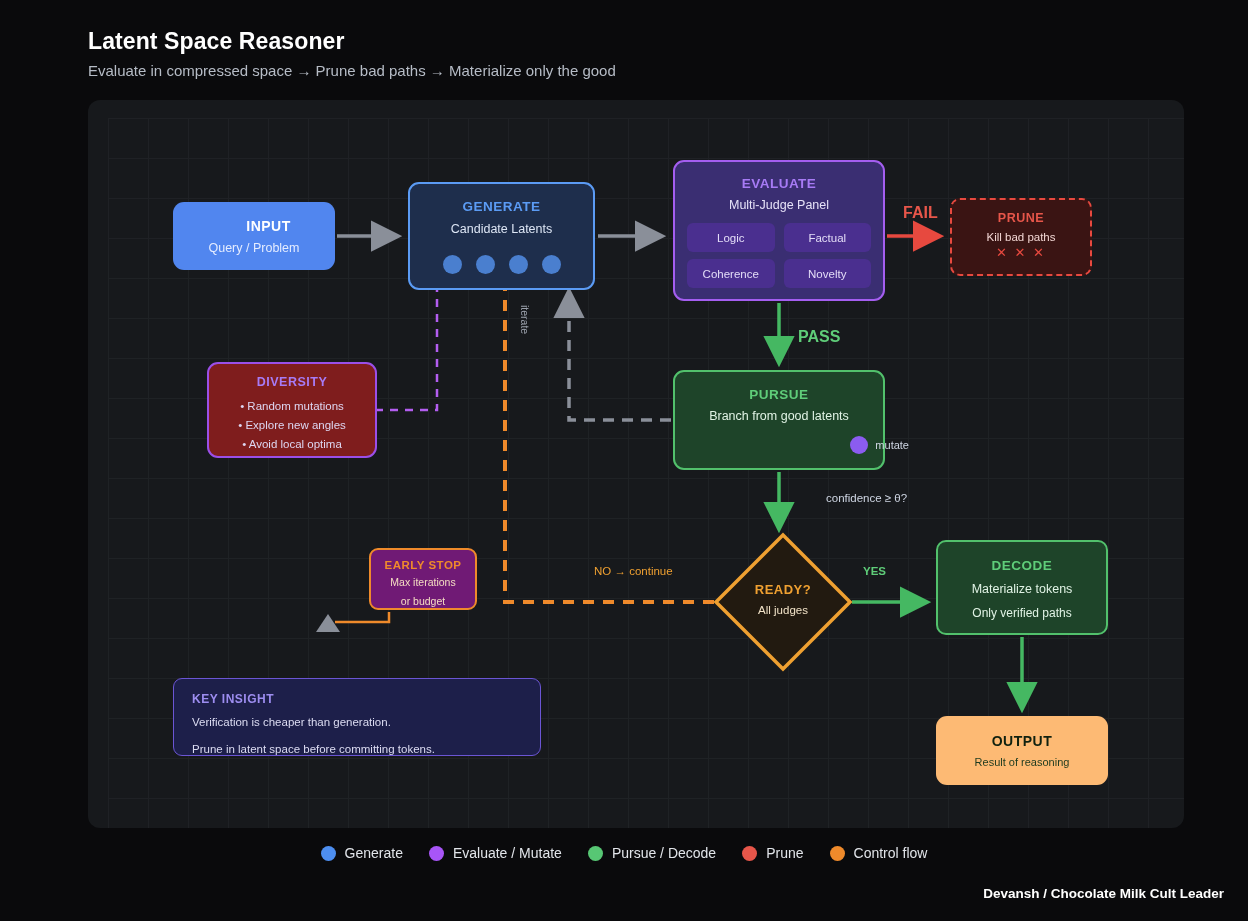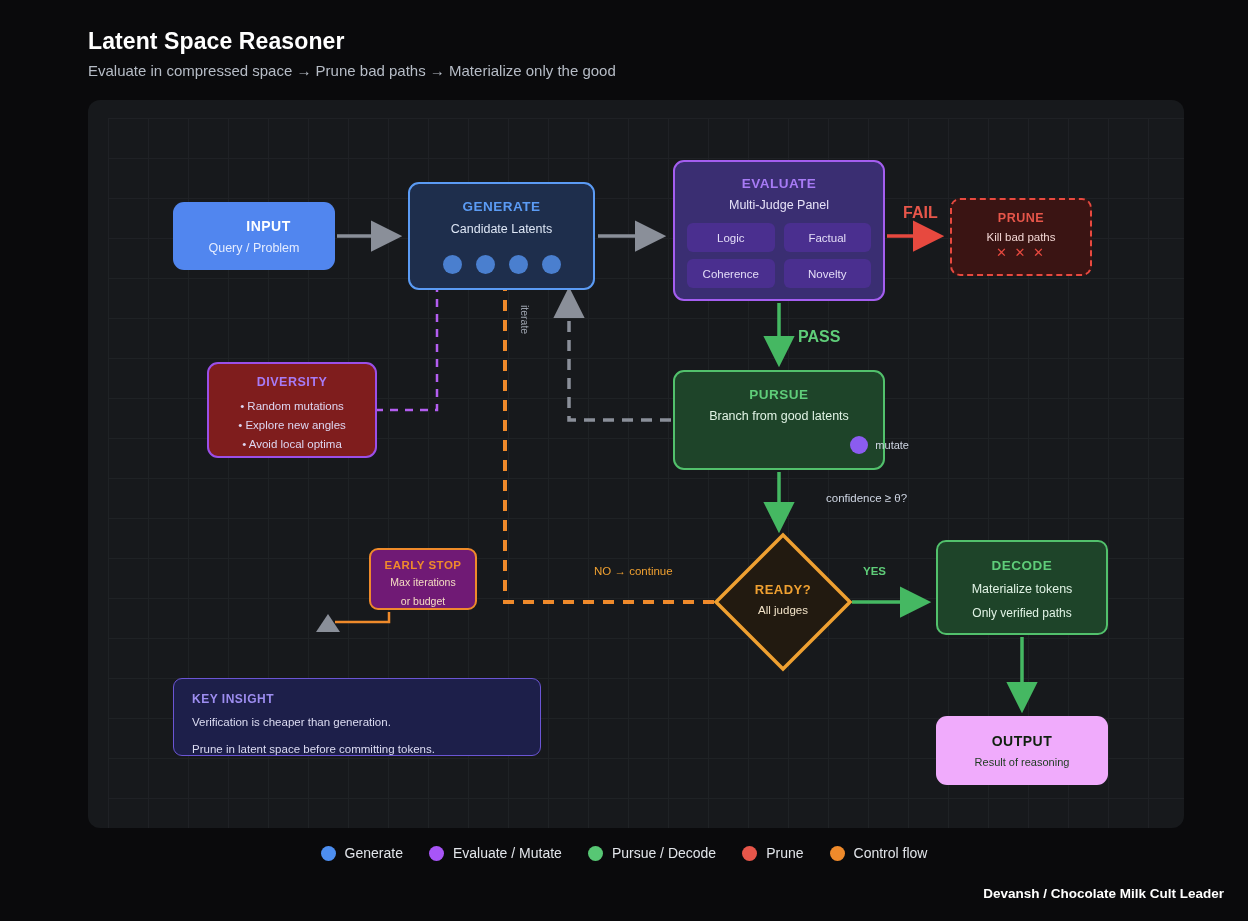--- a/index.html
+++ b/index.html
@@ -146,21 +146,21 @@
     background: #1e4429; border: 2px solid #52c16c; border-radius: 10px;
     padding-top: 16px;
   }
   .n-decode .t1 { color: #5fcd79; }
   .n-decode .t2 { color: #e1f3e5; margin-top: 9px; }
   .n-decode .t3 { color: #e1f3e5; font-size: 12px; margin-top: 10px; }
 
   
   .n-output {
     left: 848px; top: 616px; width: 172px; height: 69px;
-    background: #f0abfc; border-radius: 11px;
+    background: #fdba74; border-radius: 11px;
     display: flex; flex-direction: column; align-items: center; justify-content: center; gap: 7px;
   }
   .n-output .t1 { color: #10210f; font-size: 14px; }
   .n-output .t2 { color: #1c3a1e; font-size: 11px; }
 
   
   .n-insight {
     left: 85px; top: 578px; width: 368px; height: 78px;
     background: #1d1f4a; border: 1.5px solid #6b55d4; border-radius: 9px;
     text-align: left; padding: 13px 18px;

